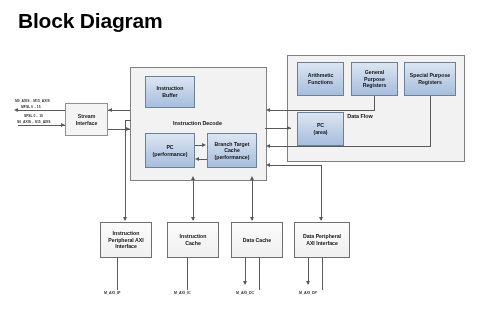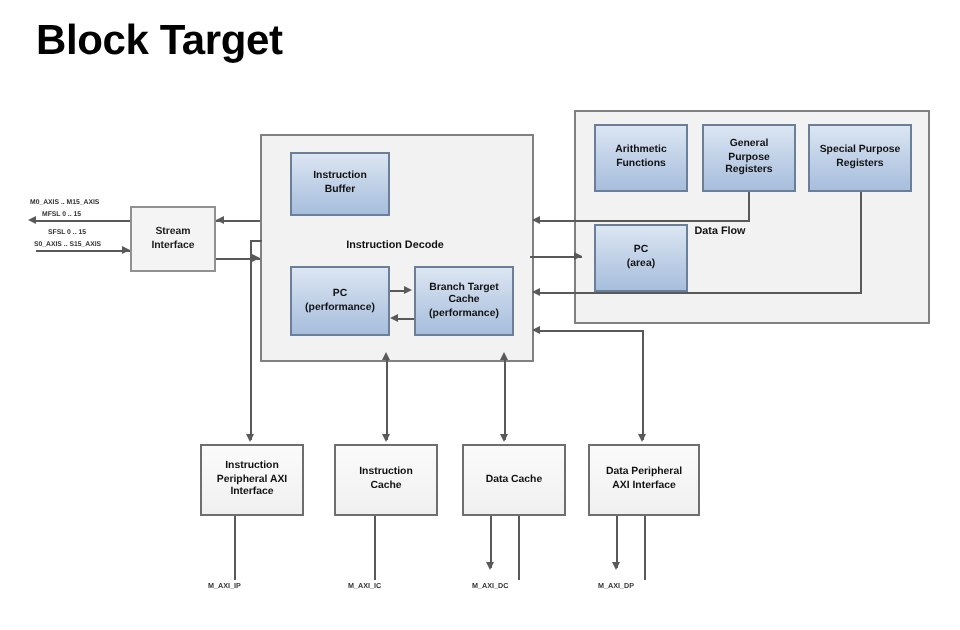--- a/index.html
+++ b/index.html
@@ -75,21 +75,21 @@
   .port-b{
     position:absolute;font-size:3.6px;line-height:4.6px;
     color:#333;white-space:nowrap;font-weight:bold;
   }
 </style>
 </head>
 <body>
 
 <div id="stage">
 
-  <div id="title">Block Target</div>
+  <div id="title">Block Diagram</div>
 
   <div class="port" style="left:15px;top:99px;">M0_AXIS .. M15_AXIS</div>
   <div class="port" style="left:21px;top:104.5px;">MFSL 0 .. 15</div>
   <div class="port" style="left:24px;top:114px;">SFSL 0 .. 15</div>
   <div class="port" style="left:17px;top:119.5px;">S0_AXIS .. S15_AXIS</div>
 
   <div class="ln hl" style="left:18px;top:110px;width:47px;"></div>
   <div class="arw arw-l" style="left:14px;top:107.5px;"></div>
 
   <div class="ln hl" style="left:18px;top:125px;width:47px;"></div>

